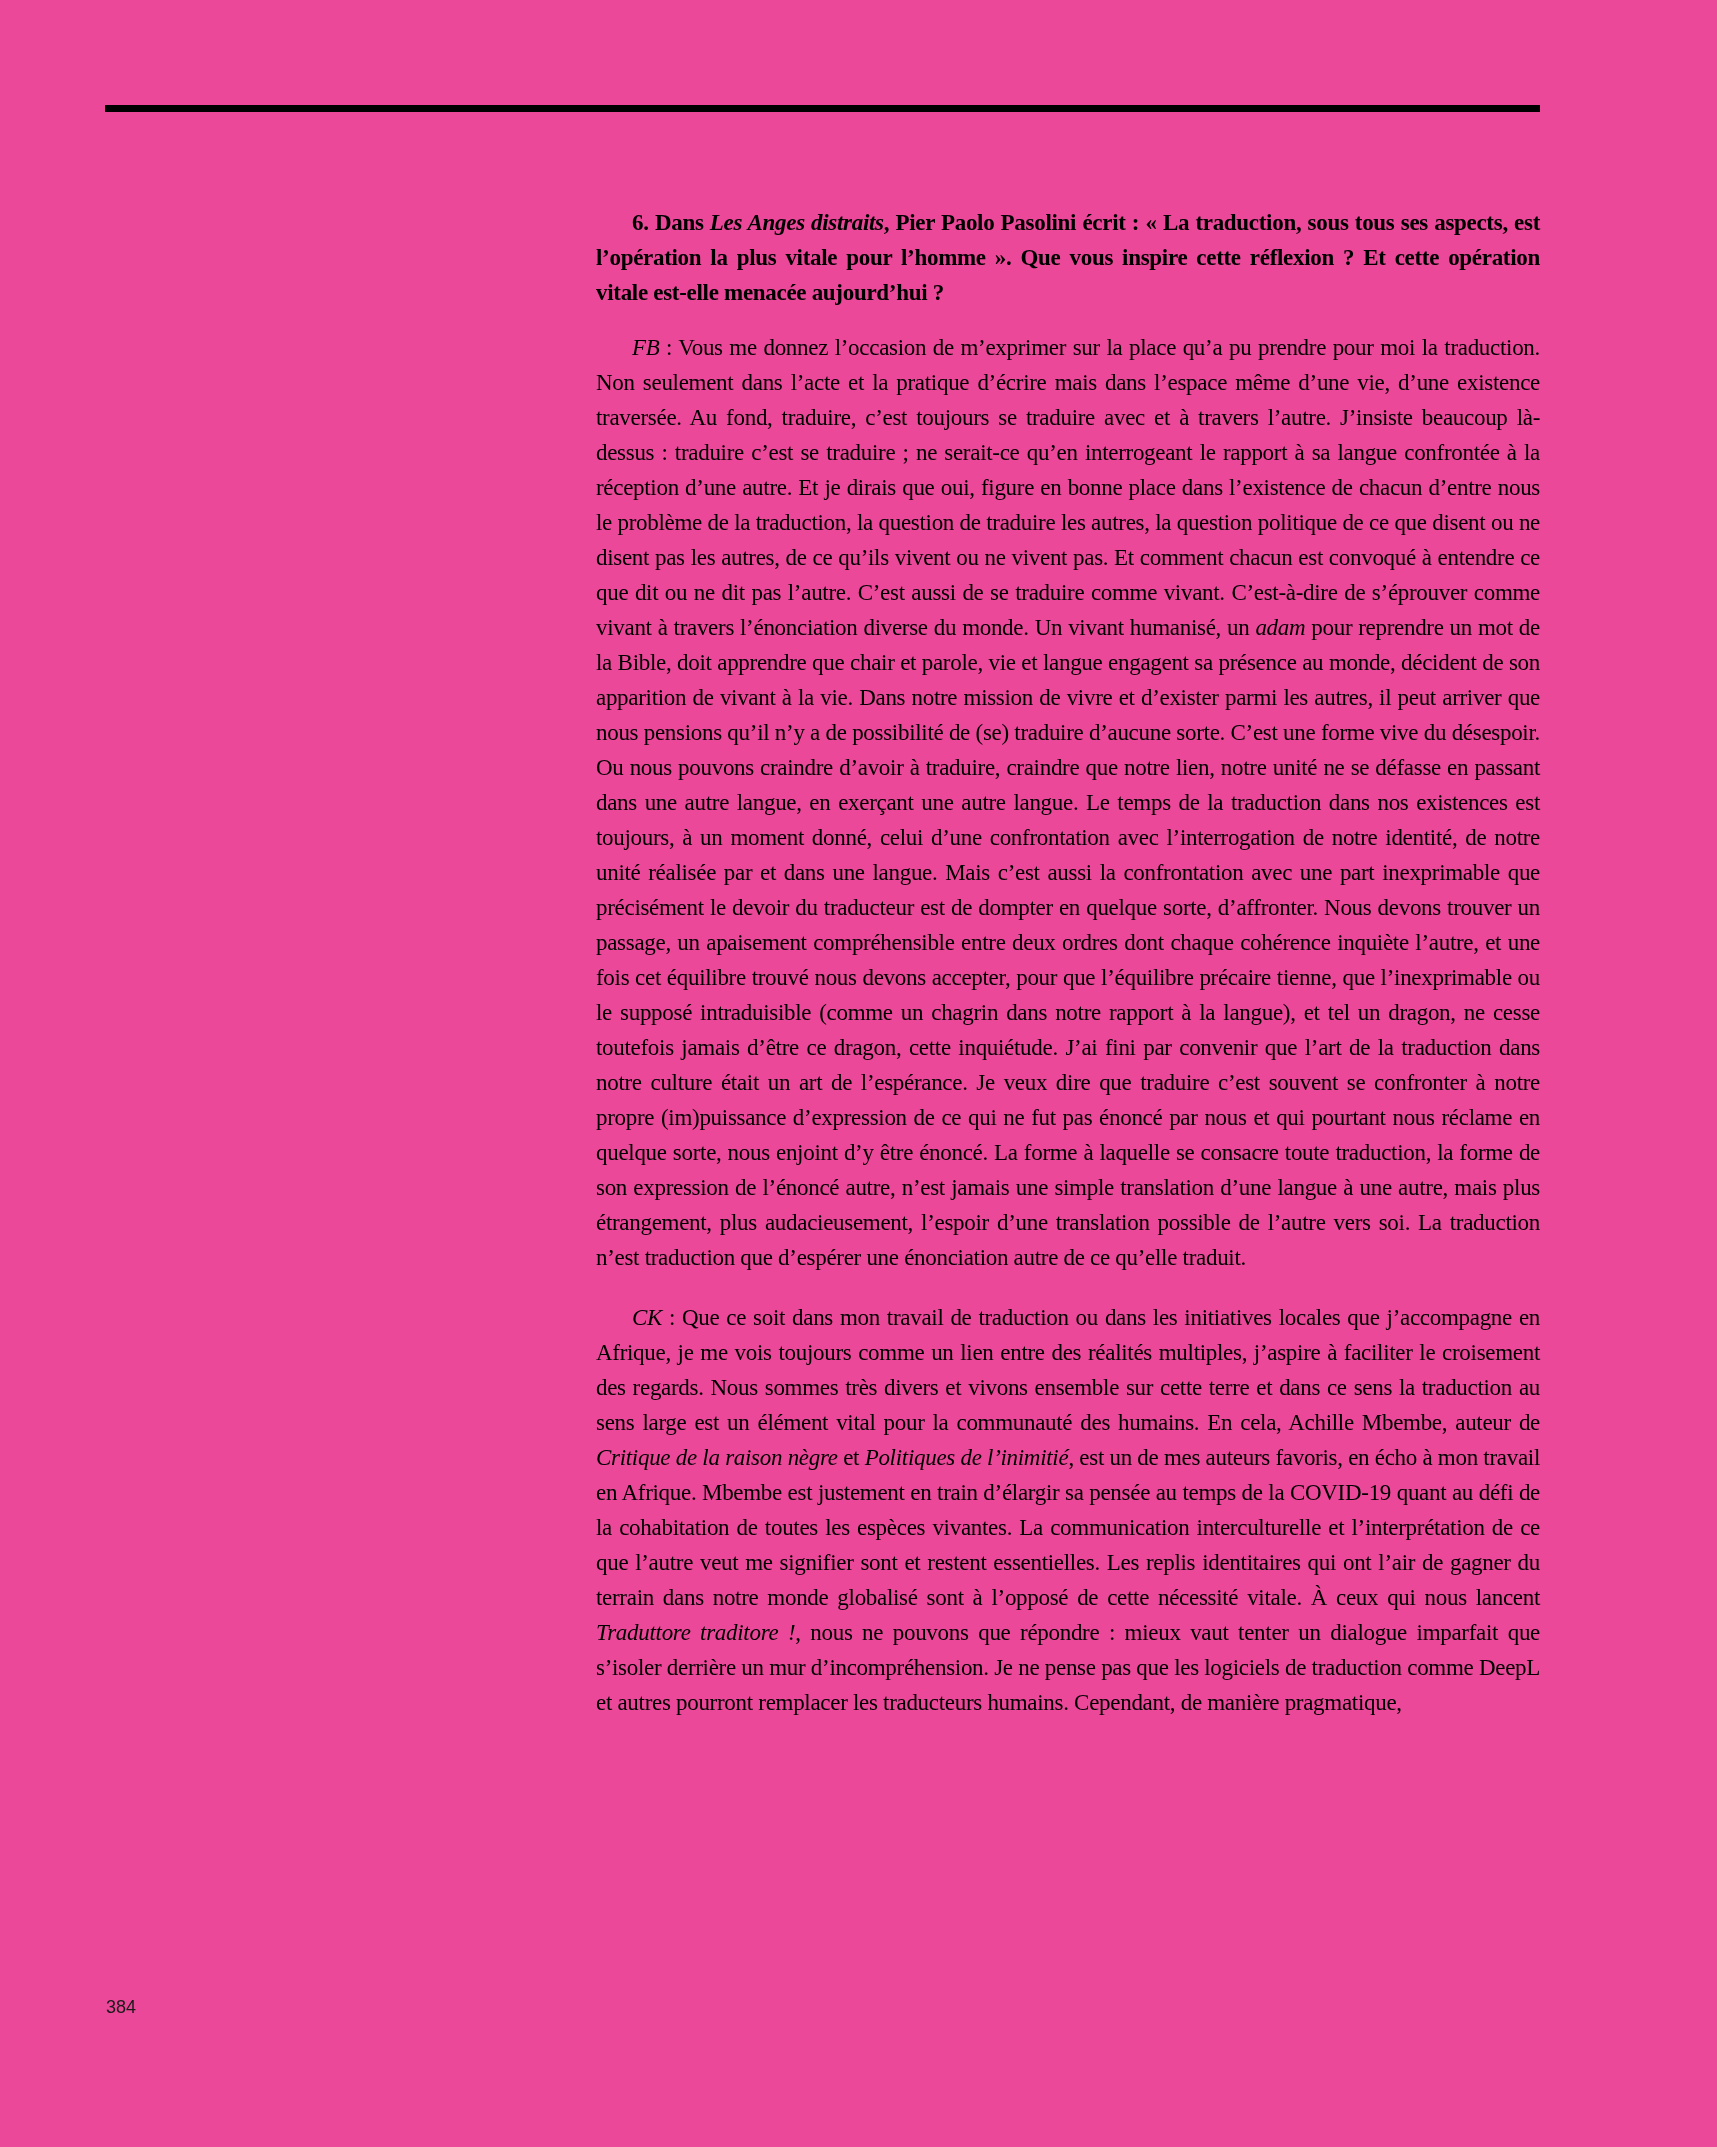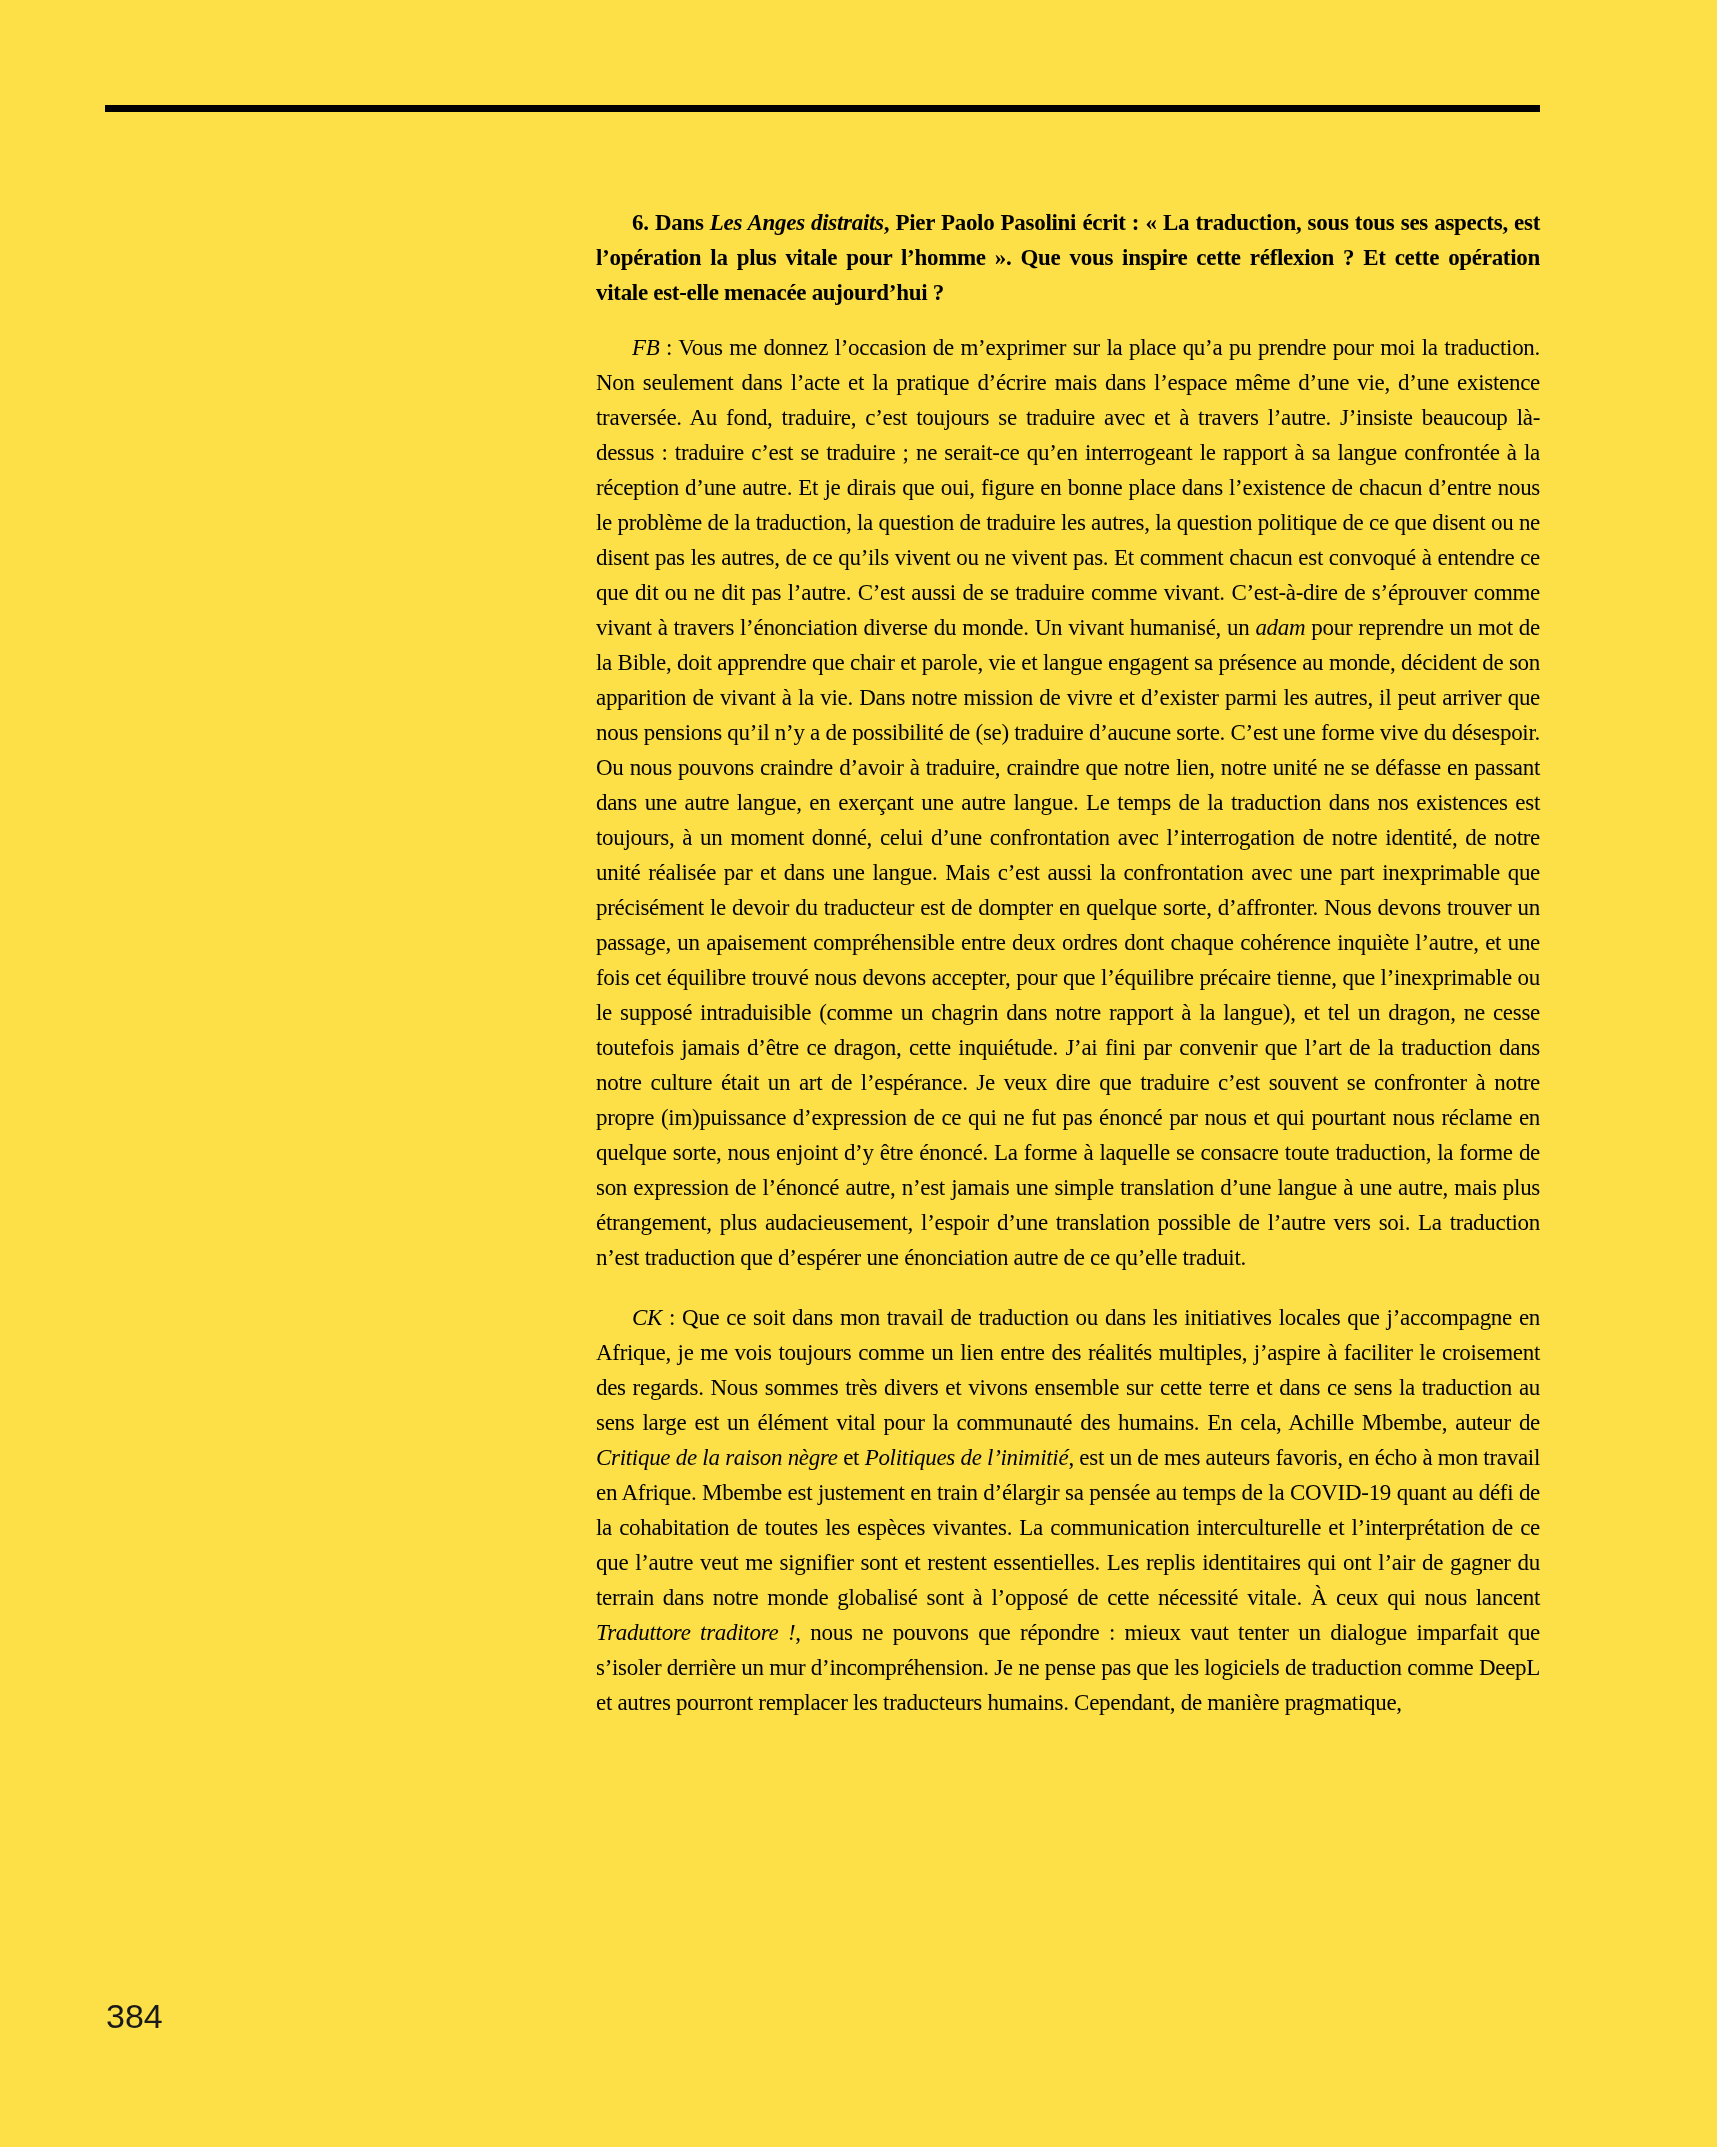--- a/index.html
+++ b/index.html
@@ -1,20 +1,20 @@
 <!DOCTYPE html>
 <html lang="fr" style="font-size:14.6px"><head>
 <meta charset="utf-8">
 <style>
   html, body { margin: 0; padding: 0; background: #ffffff; }
   .page {
     position: relative;
     width: 1718px;
     height: 2147px;
-    background: #fde047;
+    background: #ec4899;
     overflow: hidden;
   }
   .rule {
     position: absolute;
     left: 105px;
     top: 105px;
     width: 1435px;
     height: 7.3px;
     background: #000000;
   }
@@ -38,21 +38,21 @@
     margin: 20px 0 0 0;
     text-indent: 36px;
   }
   .para.ck { margin-top: 25px; }
   .it { font-style: italic; }
   .pagenum {
     position: absolute;
     left: 106px;
     top: 1997px;
     font-family: "Liberation Sans", "DejaVu Sans", sans-serif;
-    font-size: 34px;
+    font-size: 18px;
     color: #1a1a1a;
   }
 </style>
 </head>
 <body>
 
 <div class="page">
   <div class="rule"></div>
   <div class="content">
     <div class="question"><span>6. Dans </span><span class="it">Les Anges distraits</span><span>, Pier Paolo Pasolini écrit : « La traduction, sous tous ses aspects, est l’opération la plus vitale pour l’homme ». Que vous inspire cette réflexion ? Et cette opération vitale est-elle menacée aujourd’hui ?</span></div>

